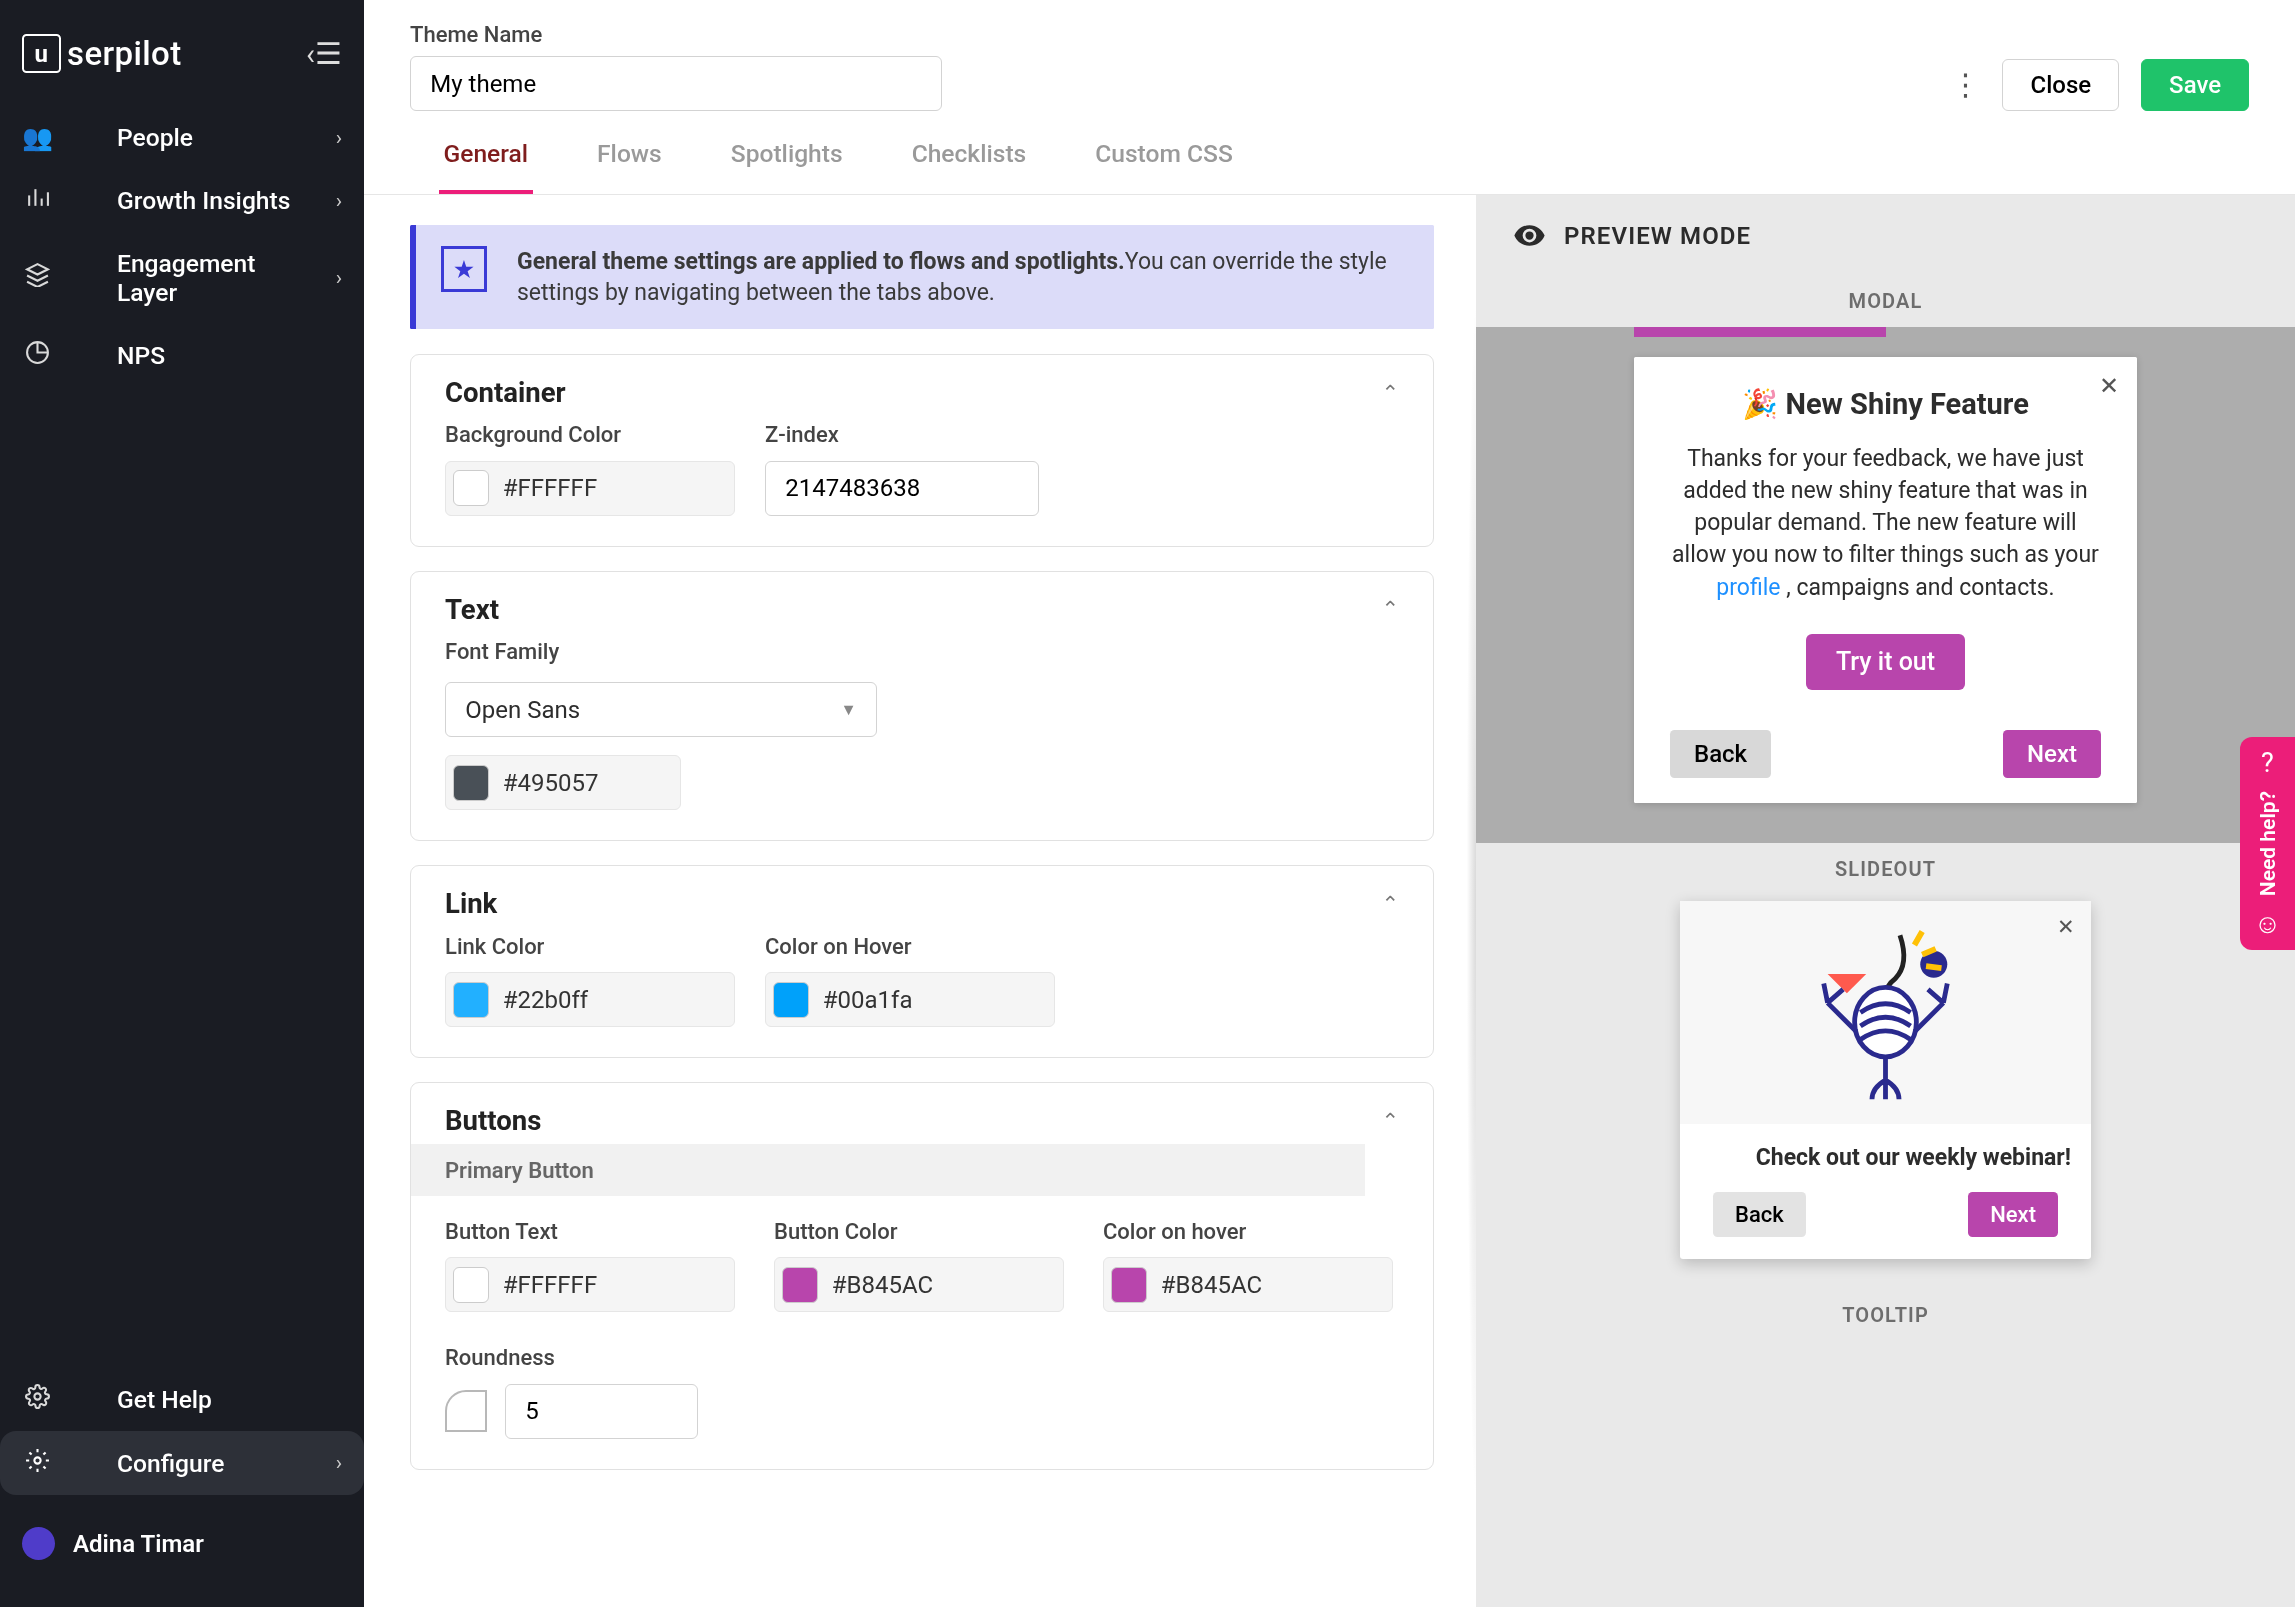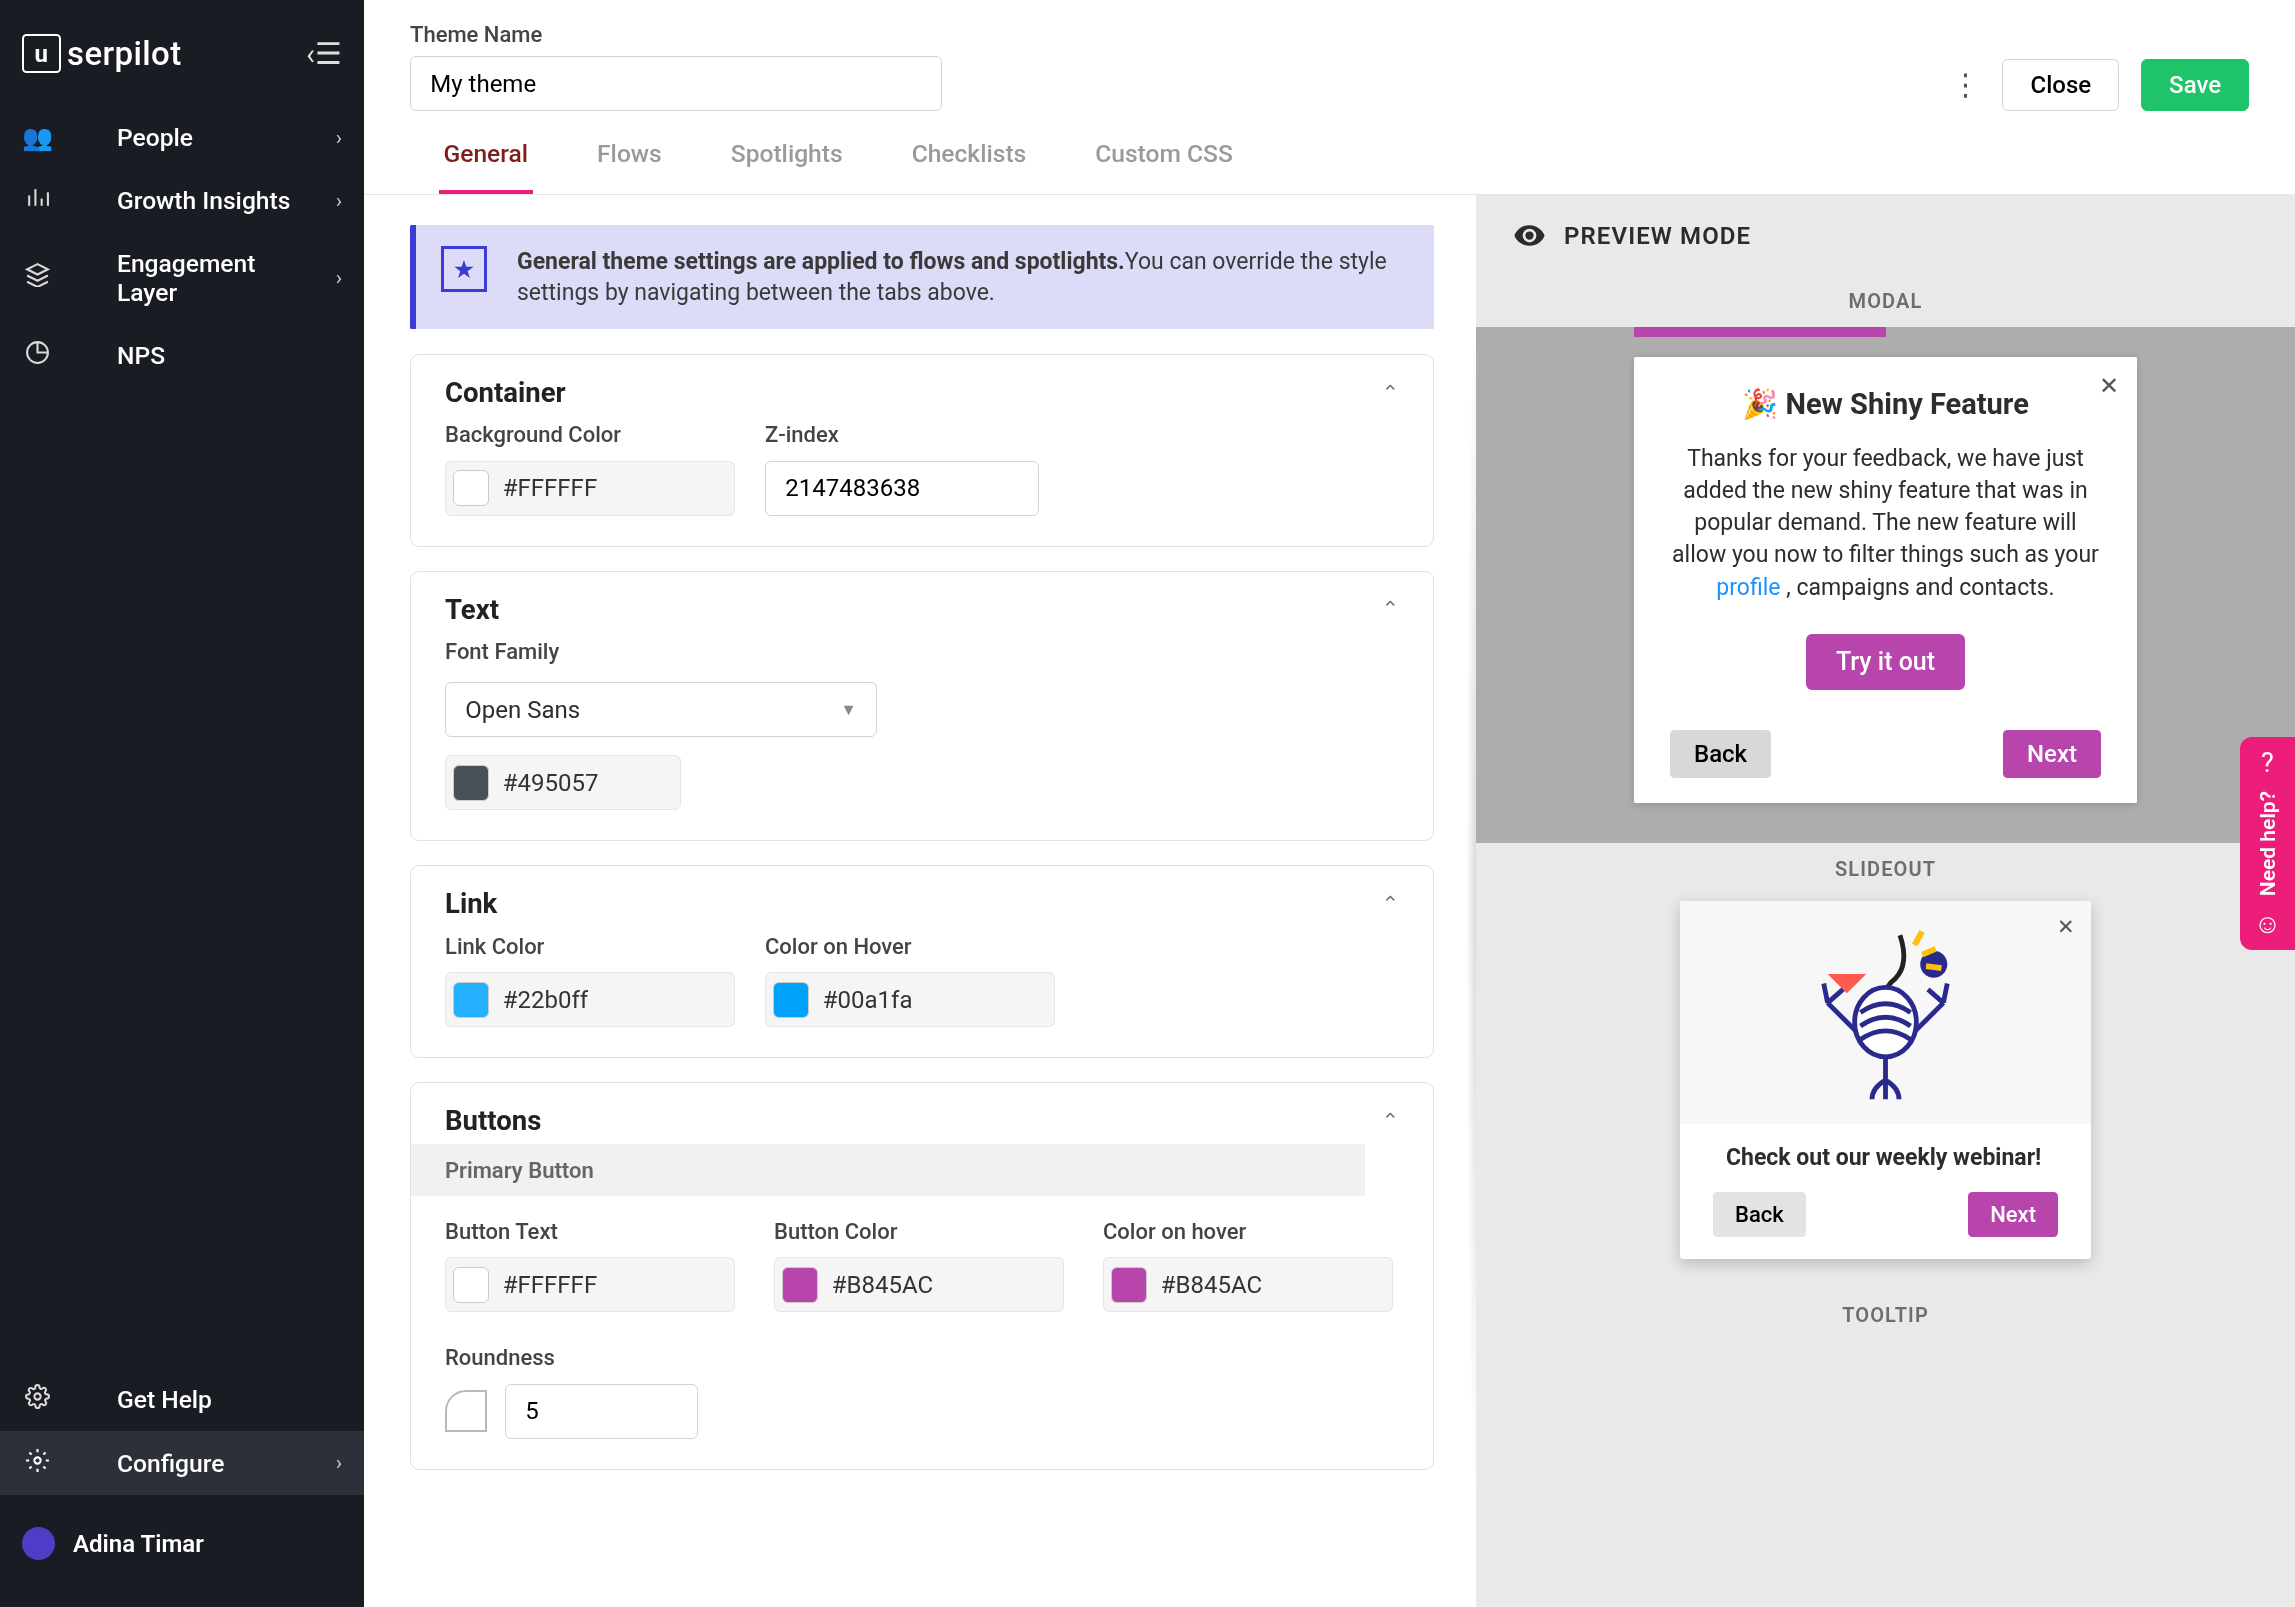--- a/index.html
+++ b/index.html
@@ -10,21 +10,21 @@
 .side-top { display:flex; align-items:center; justify-content:space-between; padding:34px 22px 34px 22px; }
 .logo { font-size:33px; font-weight:500; letter-spacing:0.4px; display:flex; align-items:center; gap:3px;}
 .logo-u { display:inline-flex; align-items:center; justify-content:center; width:39px; height:39px; border:2.2px solid #fff; border-radius:4.5px; font-weight:700; margin-right:3px; font-size:24px;}
 .collapse-icon { font-size:30px; color:#ddd; cursor:pointer;}
 .side-items { flex:1; }
 .side-item { display:flex; align-items:center; padding:16.4px 22px; gap:21px; cursor:pointer; }
 .side-item .icon { width:30px; text-align:center; font-size:25px; color:#d9d9d9;}
 .side-item .label { flex:1; font-size:24.6px; font-weight:500;margin-left:44px; }
 .side-item .chev { font-size:21px; color:#ccc; }
 .side-bottom { padding-bottom:15px; }
-.side-bottom .side-item.active { background:#2d3038; }
+.side-bottom .side-item.active { background:#2d3038;border-radius:16px; }
 .user-row { display:flex; align-items:center; gap:18px; padding:32px 22px; }
 .user-avatar { width:33px; height:33px; border-radius:50%; background:#4f3cc9;}
 .user-name { font-size:24px; font-weight:600; }
 
 
 .main { flex:1; display:flex; flex-direction:column; }
 .topbar { display:flex; align-items:flex-end; justify-content:space-between; padding:22px 46px 0 46px; }
 .theme-name-block .tn-label { font-size:22px; color:#444; margin-bottom:9px; font-weight:500;}
 .theme-name-input { width:532px; height:55px; border:0.7px solid #d3d3d3; border-radius:6px; padding:0 19.3px; font-size:24px; }
 .top-actions { display:flex; align-items:center; gap:22px; }
@@ -82,21 +82,21 @@
 .modal .foot { display:flex; justify-content:space-between;}
 .modal .foot button { border:none; border-radius:4.5px; font-size:24px; padding:10.4px 24px; font-weight:500; cursor:pointer;}
 .modal .foot .back { background:#d8d8d8; }
 .modal .foot .next { background:#b845ac; color:#fff;}
 
 .slideout-wrap { display:flex; justify-content:center; padding:7.4px 0 30px 0;}
 .slideout { width:411px; background:#fff; border-radius:3px; box-shadow:0 4.5px 15px rgba(0,0,0,0.2); position:relative; padding-bottom:22px;}
 .slideout .close-x { position:absolute; top:13.4px; right:16.4px; font-size:21px; color:#555; cursor:pointer;}
 .slideout .illus { height:223px; background:#f7f7f7; display:flex; align-items:center; justify-content:center;}
 .slideout .illus svg { width:193px; height:193px;}
-.slideout .stext { text-align:left; font-size:23px; font-weight:700; padding:18px 46px; line-height:1.35;}
+.slideout .stext { text-align:right; font-size:23px; font-weight:700; padding:18px 20px; line-height:1.35;}
 .slideout .sfoot { display:flex; justify-content:space-between; padding:0 33px;}
 .slideout .sfoot button { border:none; border-radius:4.5px; font-size:22px; padding:10.4px 22px; font-weight:500; cursor:pointer;}
 .slideout .sfoot .back { background:#e3e3e3;}
 .slideout .sfoot .next { background:#b845ac; color:#fff;}
 
 
 .help-tab { position:fixed; right:0; top:737px; width:55px; height:213px; background:#ec1e79; color:#fff; border-radius:12px 0 0 12px; display:flex; flex-direction:column; align-items:center; justify-content:center; gap:12px; cursor:pointer;}
 .help-tab .v { writing-mode:vertical-rl; transform:rotate(180deg); font-size:21px; font-weight:600;}
 .help-tab .hicon { font-size:27px; }
 </style>

